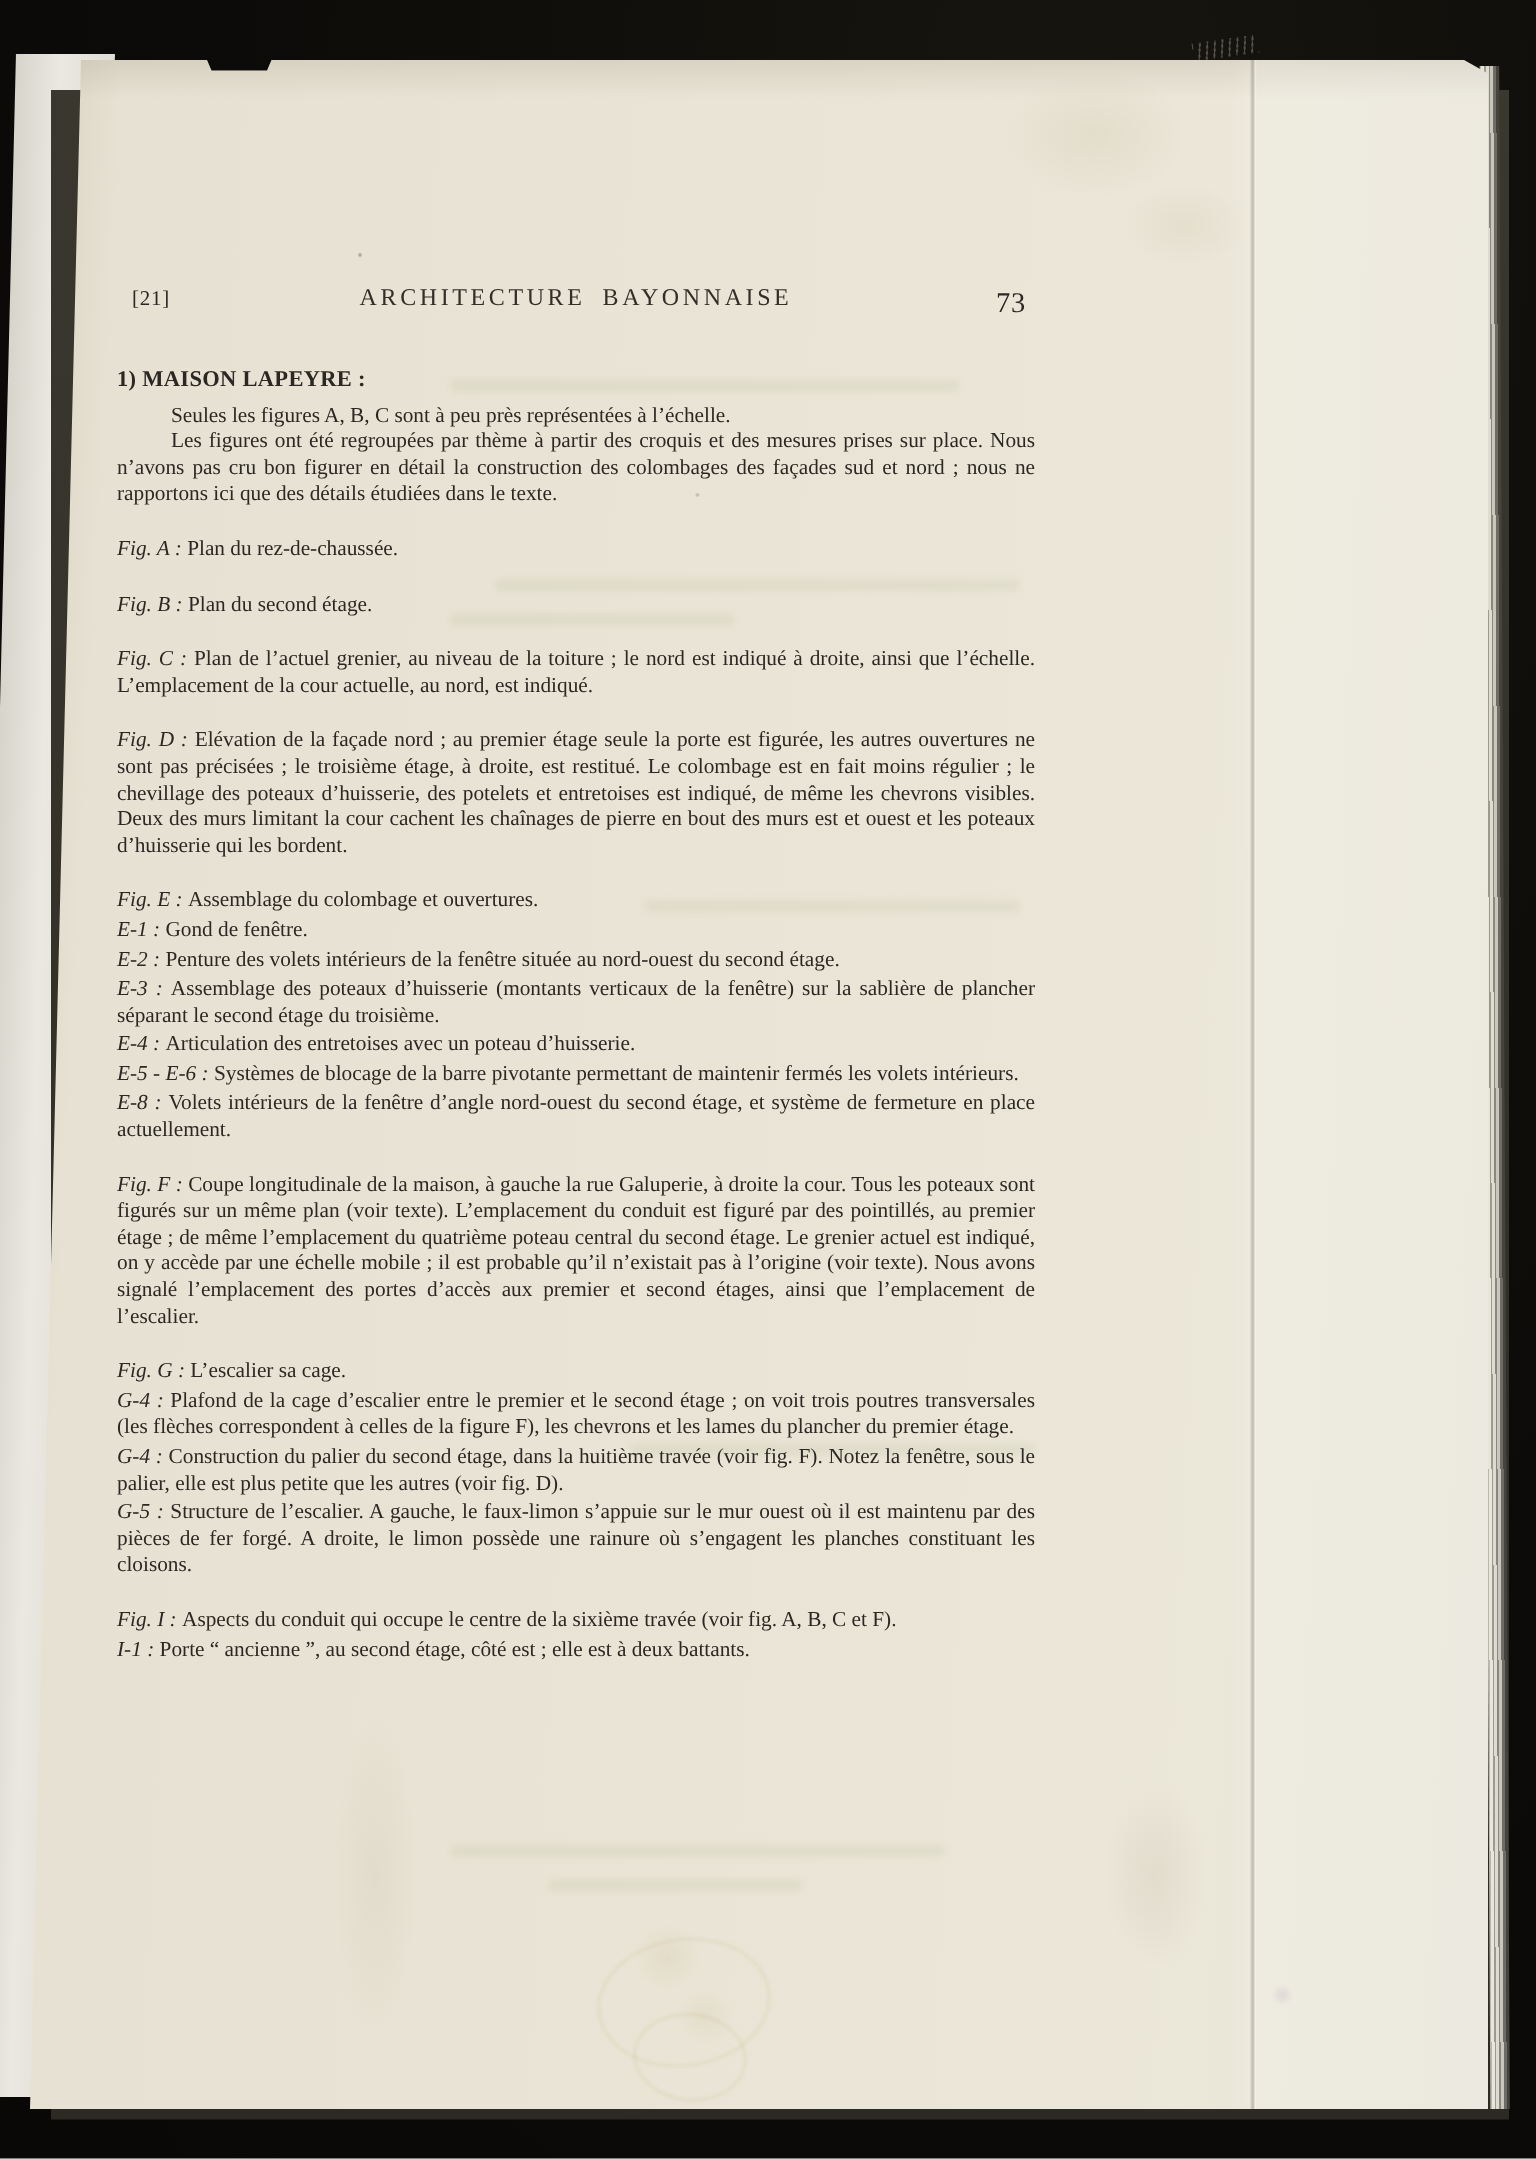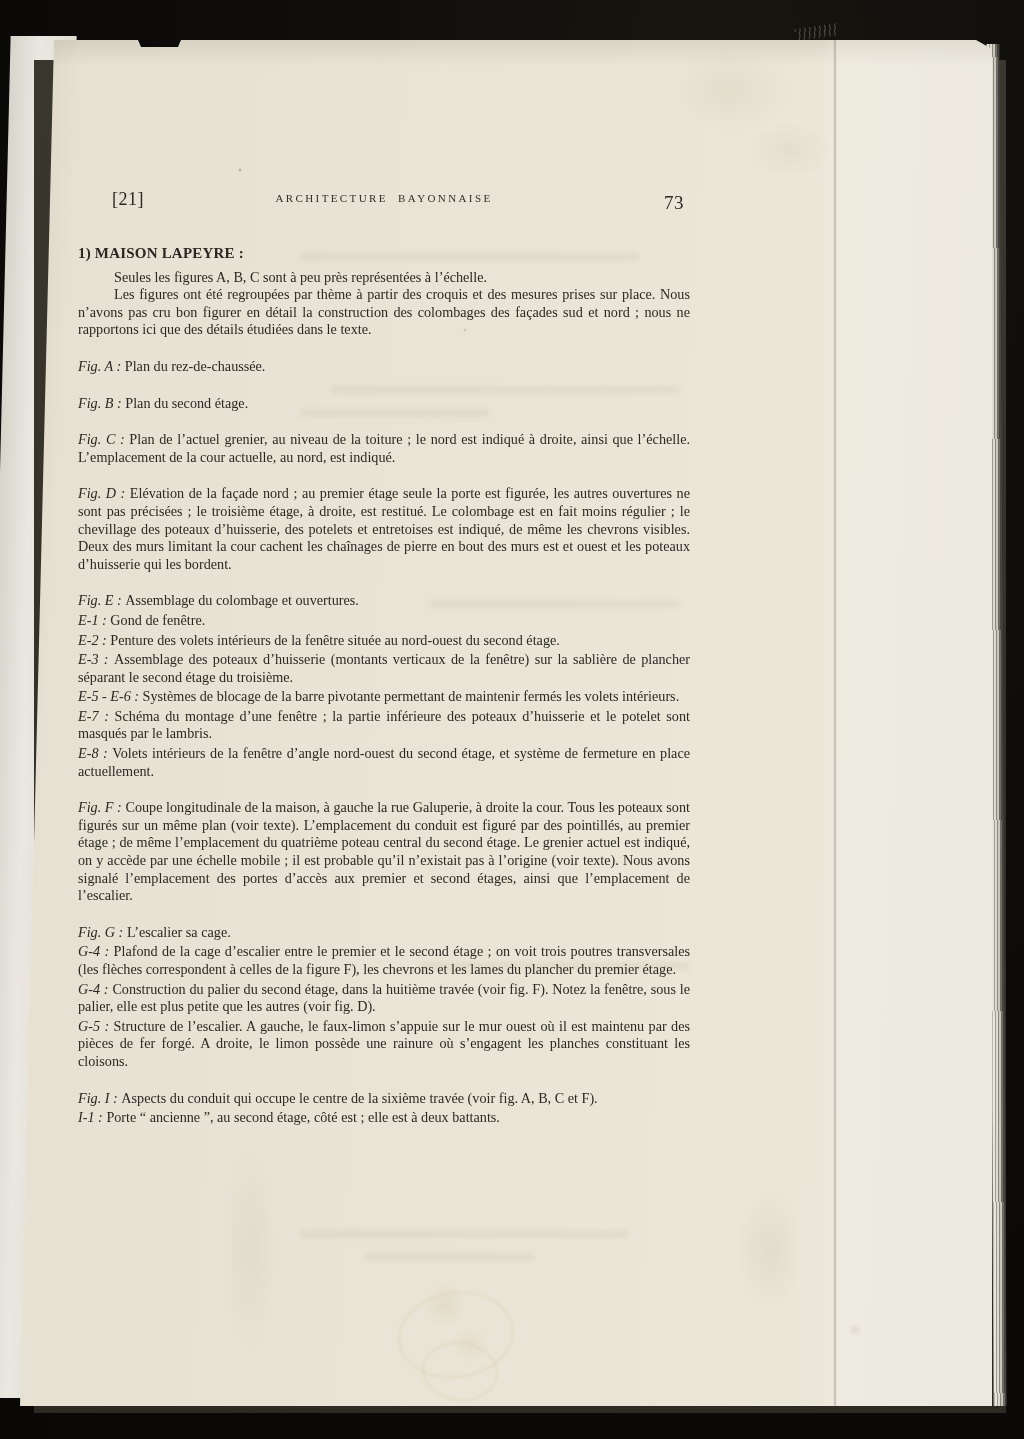--- a/index.html
+++ b/index.html
@@ -66,22 +66,22 @@
   .ghost{position:absolute;height:8px;background:#98a076;opacity:.11;filter:blur(2px);border-radius:4px;}
 
   .scratch{position:absolute;left:795px;top:26px;width:44px;height:12px;transform:rotate(-8deg);
     background:repeating-linear-gradient(100deg, rgba(205,200,185,.35) 0 1px, transparent 1px 5px);
     filter:blur(.4px);}
 
   
   .content{position:absolute;left:58px;top:0;width:612px;color:#2b2823;
     font-size:14.2px;line-height:17.6px;}
   .header-row{position:absolute;top:150px;left:0;width:100%;height:22px;}
-  .bracket{position:absolute;left:10px;top:1px;font-size:18px;letter-spacing:.5px;margin-left:24px;}
-  .running-title{display:block;text-align:center;font-size:11px;letter-spacing:2.4px;
+  .bracket{position:absolute;left:10px;top:1px;font-size:14px;letter-spacing:.5px;}
+  .running-title{display:block;text-align:center;font-size:16px;letter-spacing:2.4px;
     word-spacing:5px;color:#332f28;}
   .pageno{position:absolute;right:6px;top:4px;font-size:19px;letter-spacing:.5px;}
 
   .body-text{position:absolute;top:205px;left:0;width:100%;text-align:justify;}
   h1.heading{font-size:15px;font-weight:bold;margin:0 0 6px 0;letter-spacing:.2px;text-align:left;}
   p.intro{margin:0;text-indent:36px;}
   .fig-block{margin-top:19px;}
   .entry{margin:2px 0 0 0;}
   .entry:first-child{margin-top:16px;}
   .fig-label{font-style:italic;}
@@ -134,22 +134,22 @@
               <p class="entry"><i class="fig-label">Fig. C : </i>Plan de l’actuel grenier, au niveau de la toiture ; le nord est indiqué à droite, ainsi que l’échelle. L’emplacement de la cour actuelle, au nord, est indiqué.</p>
             </div>
             <div class="fig-block">
               <p class="entry"><i class="fig-label">Fig. D : </i>Elévation de la façade nord ; au premier étage seule la porte est figurée, les autres ouvertures ne sont pas précisées ; le troisième étage, à droite, est restitué. Le colombage est en fait moins régulier ; le chevillage des poteaux d’huisserie, des potelets et entretoises est indiqué, de même les chevrons visibles. Deux des murs limitant la cour cachent les chaînages de pierre en bout des murs est et ouest et les poteaux d’huisserie qui les bordent.</p>
             </div>
             <div class="fig-block">
               <p class="entry"><i class="fig-label">Fig. E : </i>Assemblage du colombage et ouvertures.</p>
               <p class="entry"><i class="fig-label">E-1 : </i>Gond de fenêtre.</p>
               <p class="entry"><i class="fig-label">E-2 : </i>Penture des volets intérieurs de la fenêtre située au nord-ouest du second étage.</p>
               <p class="entry"><i class="fig-label">E-3 : </i>Assemblage des poteaux d’huisserie (montants verticaux de la fenêtre) sur la sablière de plancher séparant le second étage du troisième.</p>
+              <p class="entry"><i class="fig-label">E-4 : </i>Articulation des entretoises avec un poteau d’huisserie.</p>
               <p class="entry"><i class="fig-label">E-5 - E-6 : </i>Systèmes de blocage de la barre pivotante permettant de maintenir fermés les volets intérieurs.</p>
-              <p class="entry"><i class="fig-label">E-7 : </i>Schéma du montage d’une fenêtre ; la partie inférieure des poteaux d’huisserie et le potelet sont masqués par le lambris.</p>
               <p class="entry"><i class="fig-label">E-8 : </i>Volets intérieurs de la fenêtre d’angle nord-ouest du second étage, et système de fermeture en place actuellement.</p>
             </div>
             <div class="fig-block">
               <p class="entry"><i class="fig-label">Fig. F : </i>Coupe longitudinale de la maison, à gauche la rue Galuperie, à droite la cour. Tous les poteaux sont figurés sur un même plan (voir texte). L’emplacement du conduit est figuré par des pointillés, au premier étage ; de même l’emplacement du quatrième poteau central du second étage. Le grenier actuel est indiqué, on y accède par une échelle mobile ; il est probable qu’il n’existait pas à l’origine (voir texte). Nous avons signalé l’emplacement des portes d’accès aux premier et second étages, ainsi que l’emplacement de l’escalier.</p>
             </div>
             <div class="fig-block">
               <p class="entry"><i class="fig-label">Fig. G : </i>L’escalier sa cage.</p>
               <p class="entry"><i class="fig-label">G-4 : </i>Plafond de la cage d’escalier entre le premier et le second étage ; on voit trois poutres transversales (les flèches correspondent à celles de la figure F), les chevrons et les lames du plancher du premier étage.</p>
               <p class="entry"><i class="fig-label">G-4 : </i>Construction du palier du second étage, dans la huitième travée (voir fig. F). Notez la fenêtre, sous le palier, elle est plus petite que les autres (voir fig. D).</p>
               <p class="entry"><i class="fig-label">G-5 : </i>Structure de l’escalier. A gauche, le faux-limon s’appuie sur le mur ouest où il est maintenu par des pièces de fer forgé. A droite, le limon possède une rainure où s’engagent les planches constituant les cloisons.</p>

